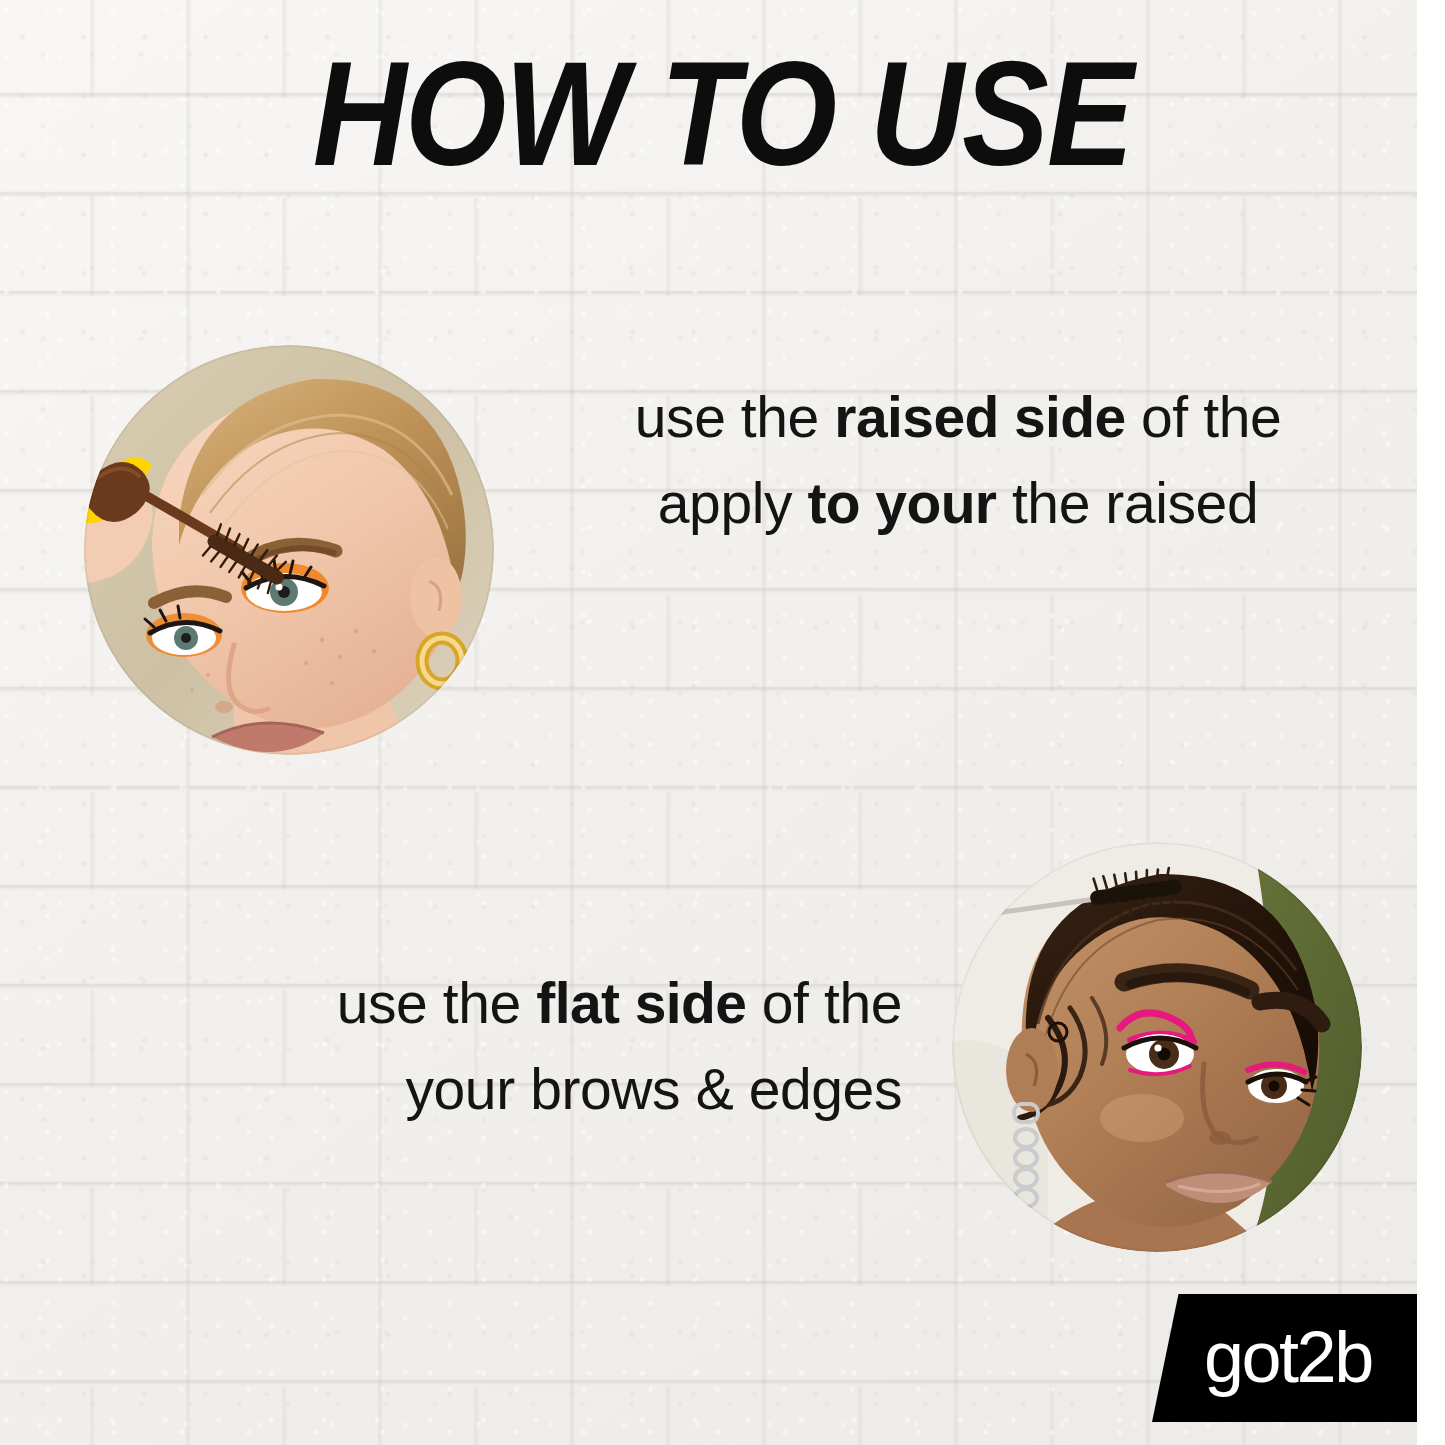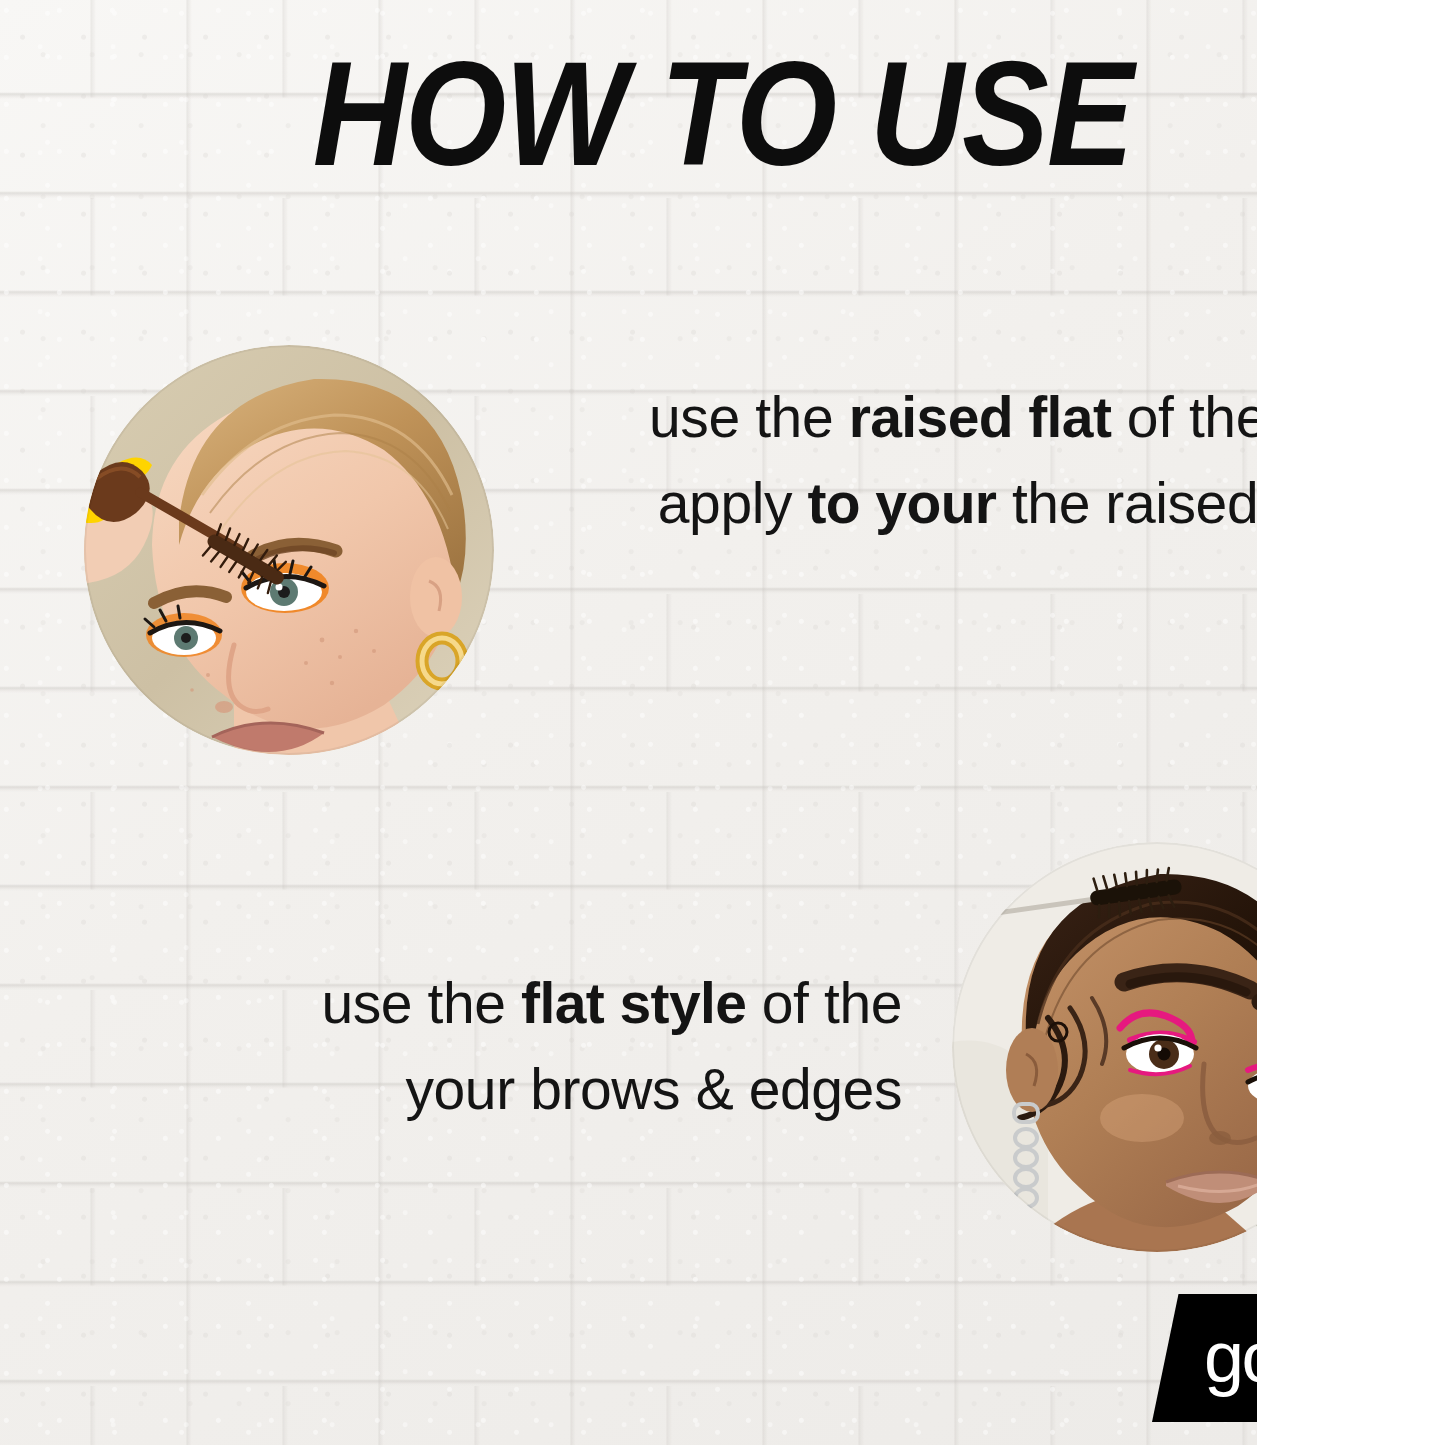--- a/index.html
+++ b/index.html
@@ -2,21 +2,21 @@
 <html><head>
 <meta charset="utf-8">
 <style>
   html, body {
     margin: 0;
     padding: 0;
     background: #ffffff;
   }
   #stage {
     position: relative;
-    width: 1257px;
+    width: 1417px;
     height: 1445px;
     overflow: hidden;
     font-family: "Liberation Sans", sans-serif;
     background-color: #f4f2f0;
   }
 
   
   .wall {
     position: absolute;
     inset: 0;
@@ -266,26 +266,26 @@
               <path d="M194 210 l3 11"></path>
           </g>
         </g>
 
         <circle cx="205" cy="205" r="204" fill="none" stroke="rgba(0,0,0,0.05)" stroke-width="2"></circle>
       </g>
     </svg>
   </div>
 
   <div class="copy" id="copy-1">
-      <span class="ln"><span>use the </span><b>raised flat</b><span> of the</span></span>
+      <span class="ln"><span>use the </span><b>raised side</b><span> of the</span></span>
       <span class="ln"><span>apply </span><b>to your</b><span> the raised</span></span>
     </div>
 
   <div class="copy" id="copy-2">
-      <span class="ln"><span>use the </span><b>flat style</b><span> of the</span></span>
+      <span class="ln"><span>use the </span><b>flat side</b><span> of the</span></span>
       <span class="ln"><span>your brows &amp; edges</span></span>
     </div>
 
   <div class="photo" id="photo-2">
     <svg viewBox="0 0 410 410" xmlns="http://www.w3.org/2000/svg" aria-hidden="true">
       <defs>
         <clipPath id="c2">
             <circle cx="205" cy="205" r="205"></circle>
           </clipPath>
         <linearGradient id="skin2" x1="0.1" y1="0" x2="0.9" y2="1">

